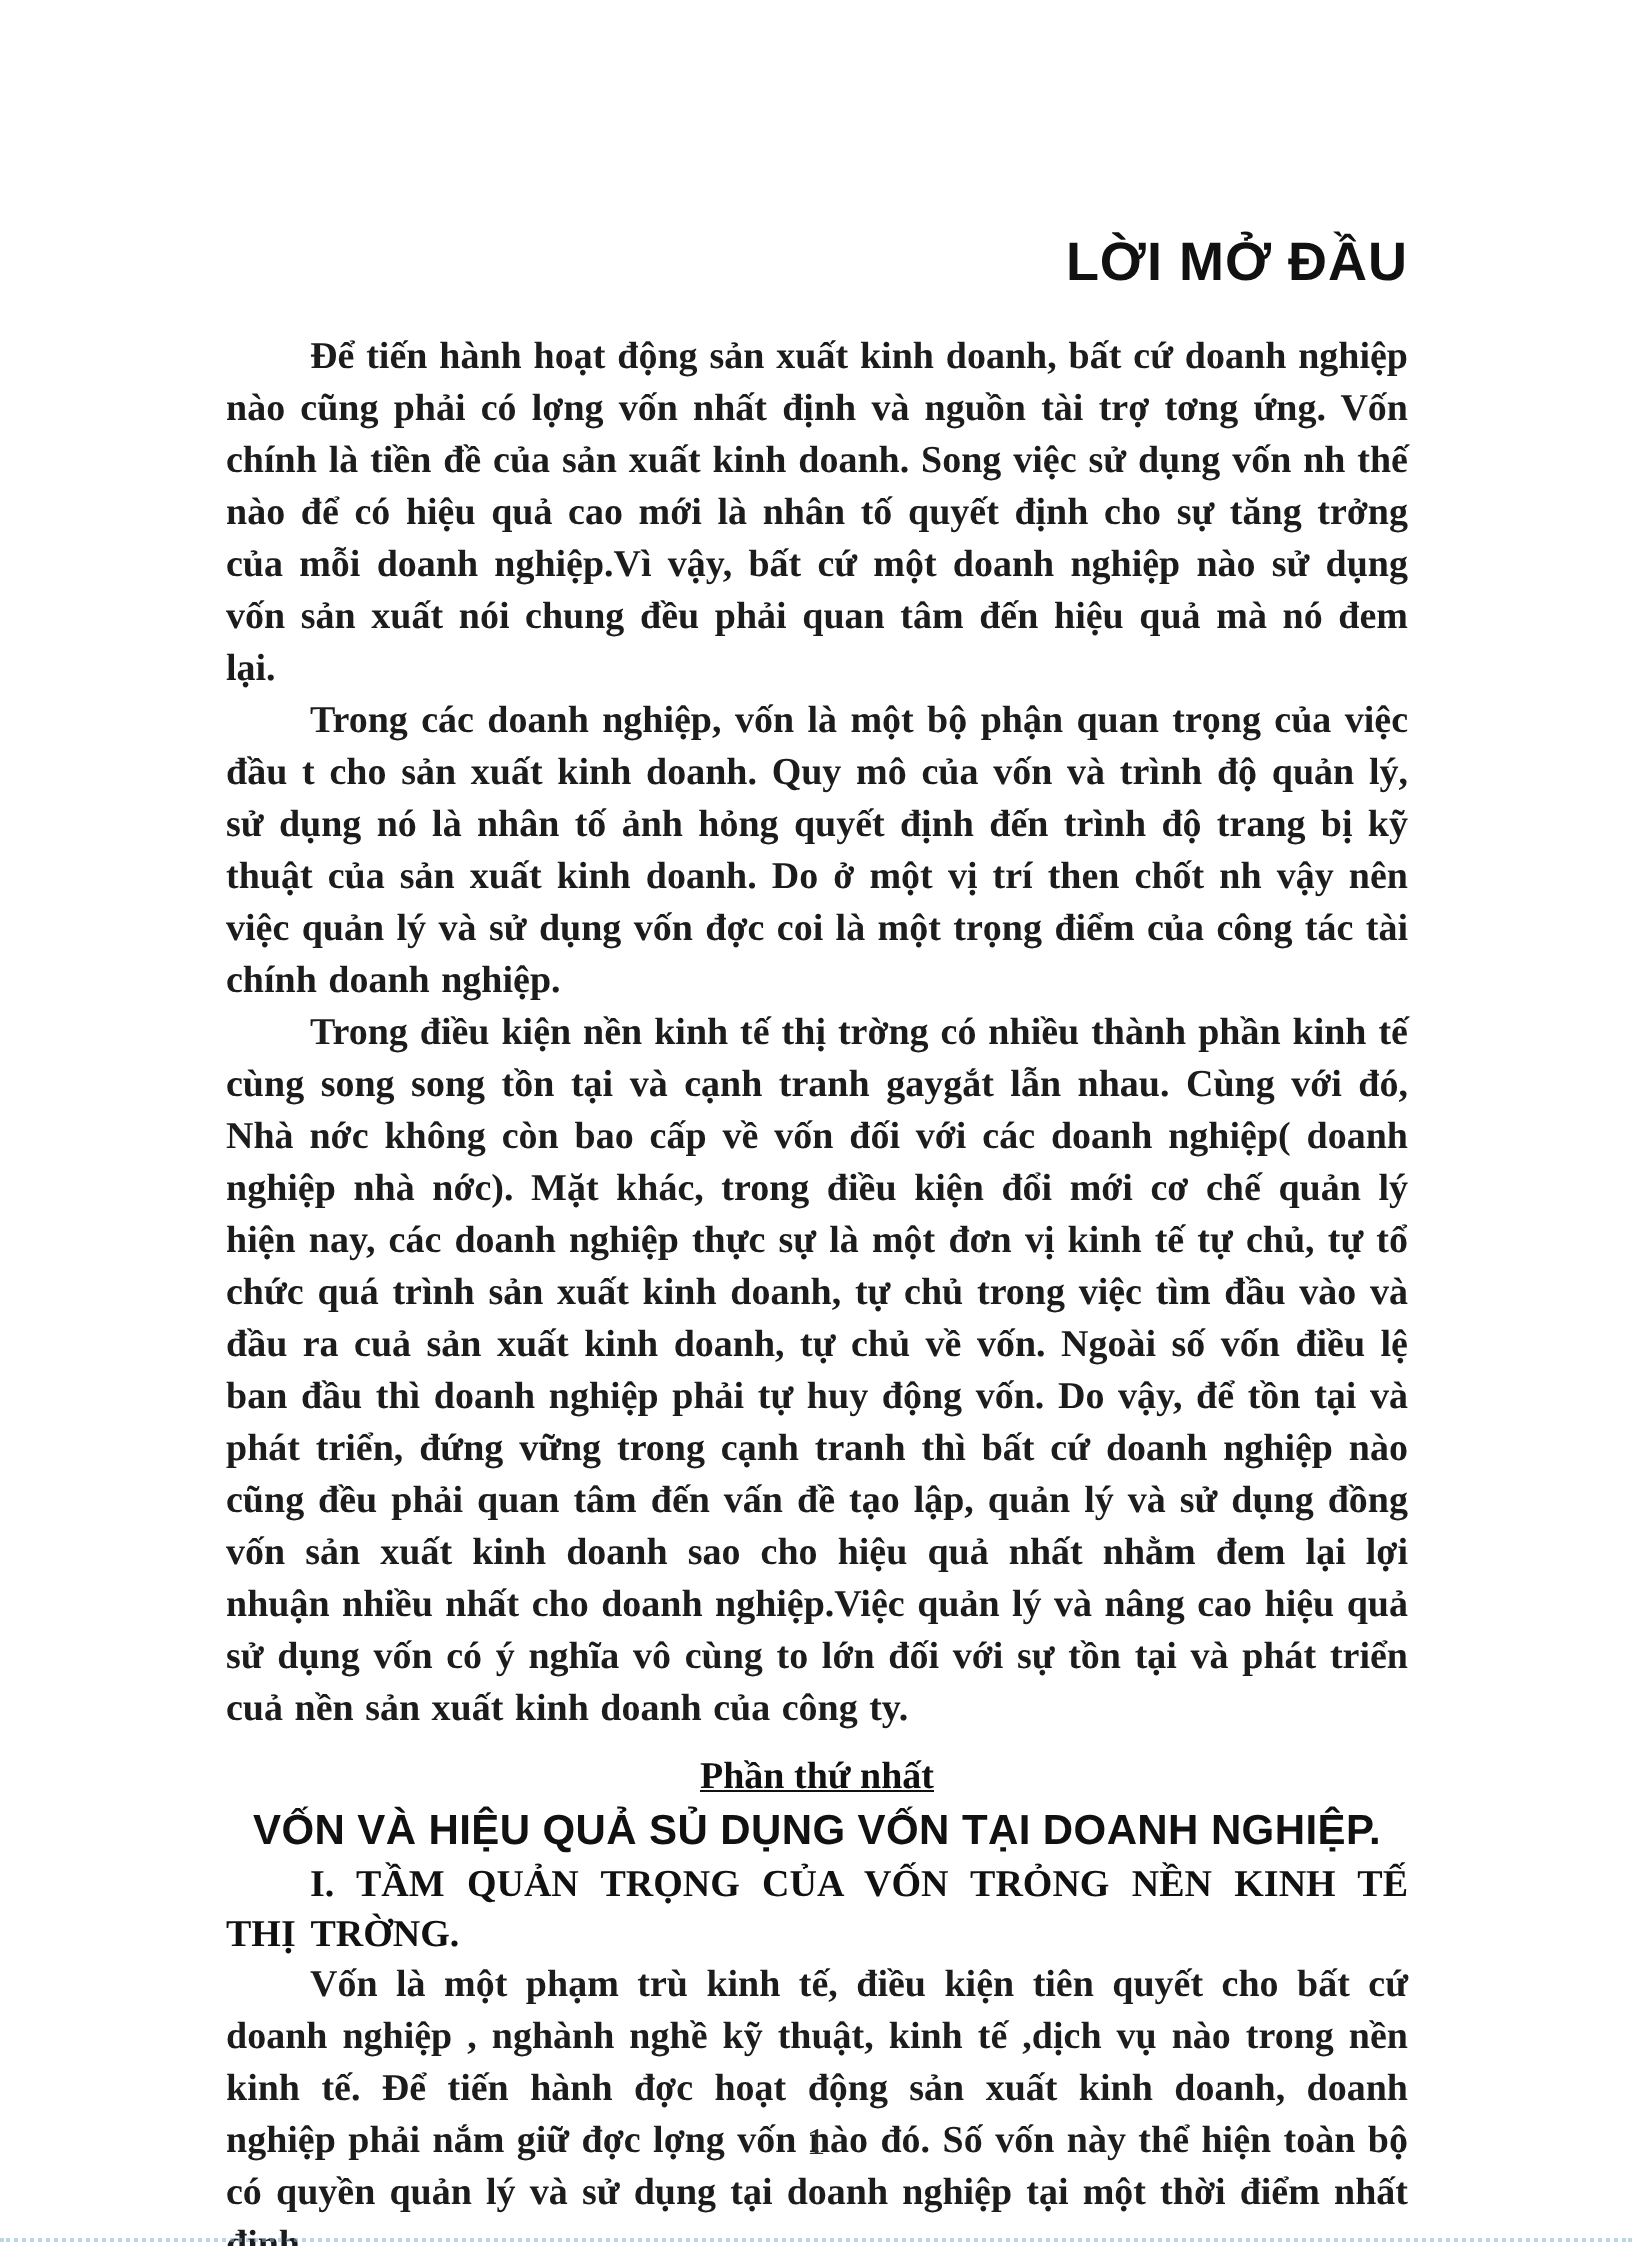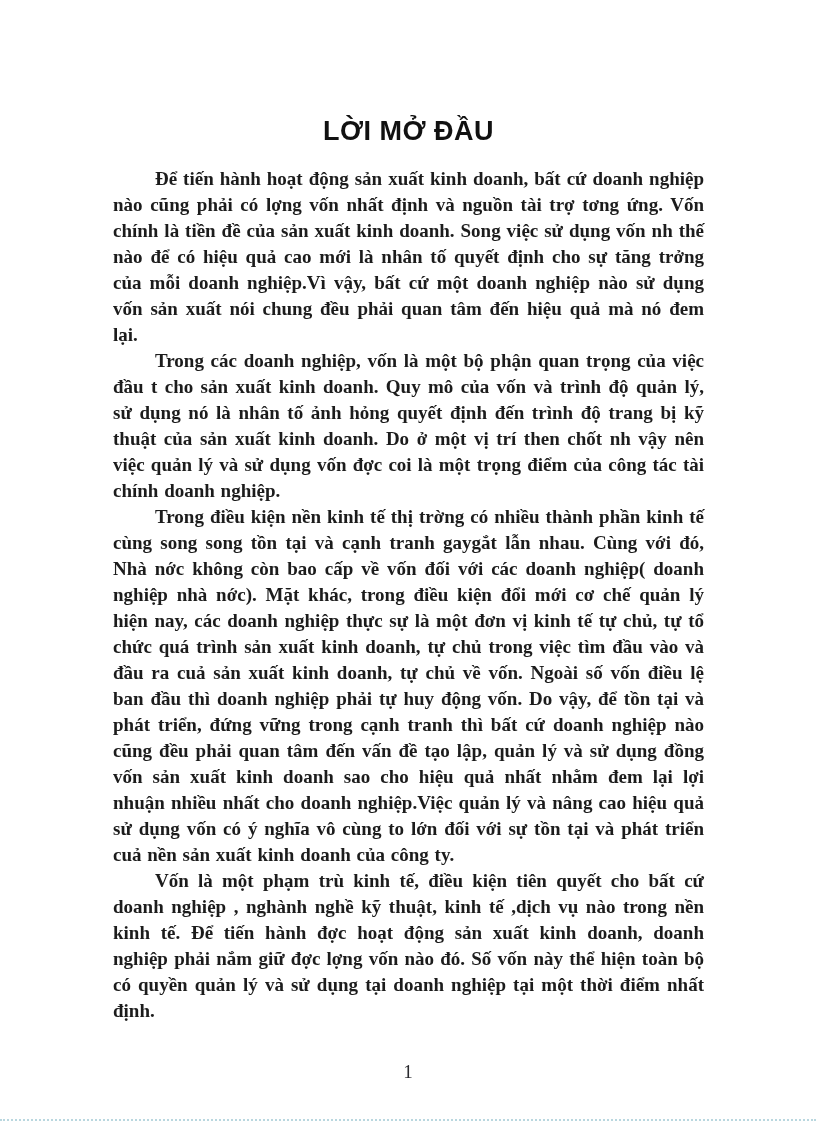--- a/index.html
+++ b/index.html
@@ -18,21 +18,21 @@
     box-sizing: border-box;
   }
   .content {
     position: absolute;
     left: 113px;
     right: 112px;
     top: 0;
   }
   .doc-title {
     margin: 112px 0 16px 0;
-    text-align: center;
+    text-align: right;
     font-family: "Liberation Sans", sans-serif;
     font-weight: bold;
     font-size: 27px;
     line-height: 38px;
     letter-spacing: 0.5px;
     color: #111111;
   }
   p.body-para {
     margin: 0;
     font-family: "Liberation Serif", "DejaVu Serif", serif;
@@ -104,22 +104,25 @@
   <div class="content">
 
     <h1 class="doc-title">LỜI MỞ ĐẦU</h1>
 
     <p class="body-para">Để tiến hành hoạt động sản xuất kinh doanh, bất cứ doanh nghiệp nào cũng phải có lợng vốn nhất định và nguồn tài trợ tơng ứng. Vốn chính là tiền đề của sản xuất kinh doanh. Song việc sử dụng vốn nh thế nào để có hiệu quả cao mới là nhân tố quyết định cho sự tăng trởng của mỗi doanh nghiệp.Vì vậy, bất cứ một doanh nghiệp nào sử dụng vốn sản xuất nói chung đều phải quan tâm đến hiệu quả mà nó đem lại.</p>
 
     <p class="body-para">Trong các doanh nghiệp, vốn là một bộ phận quan trọng của việc đầu t cho sản xuất kinh doanh. Quy mô của vốn và trình độ quản lý, sử dụng nó là nhân tố ảnh hỏng quyết định đến trình độ trang bị kỹ thuật của sản xuất kinh doanh. Do ở một vị trí then chốt nh vậy nên việc quản lý và sử dụng vốn đợc coi là một trọng điểm của công tác tài chính doanh nghiệp.</p>
 
     <p class="body-para">Trong điều kiện nền kinh tế thị trờng có nhiều thành phần kinh tế cùng song song tồn tại và cạnh tranh gaygắt lẫn nhau. Cùng với đó, Nhà nớc không còn bao cấp về vốn đối với các doanh nghiệp( doanh nghiệp nhà nớc). Mặt khác, trong điều kiện đổi mới cơ chế quản lý hiện nay, các doanh nghiệp thực sự là một đơn vị kinh tế tự chủ, tự tổ chức quá trình sản xuất kinh doanh, tự chủ trong việc tìm đầu vào và đầu ra cuả sản xuất kinh doanh, tự chủ về vốn. Ngoài số vốn điều lệ ban đầu thì doanh nghiệp phải tự huy động vốn. Do vậy, để tồn tại và phát triển, đứng vững trong cạnh tranh thì bất cứ doanh nghiệp nào cũng đều phải quan tâm đến vấn đề tạo lập, quản lý và sử dụng đồng vốn sản xuất kinh doanh sao cho hiệu quả nhất nhằm đem lại lợi nhuận nhiều nhất cho doanh nghiệp.Việc quản lý và nâng cao hiệu quả sử dụng vốn có ý nghĩa vô cùng to lớn đối với sự tồn tại và phát triển cuả nền sản xuất kinh doanh của công ty.</p>
 
+    <h2 class="part-label">Phần thứ nhất</h2>
 
+    <h3 class="part-heading">VỐN VÀ HIỆU QUẢ SỦ DỤNG VỐN TẠI DOANH NGHIỆP.</h3>
 
+    <h4 class="section-heading">I. TẦM QUẢN TRỌNG CỦA VỐN TRỎNG NỀN KINH TẾ THỊ TRỜNG.</h4>
 
     <p class="body-para last-para">Vốn là một phạm trù kinh tế, điều kiện tiên quyết cho bất cứ doanh nghiệp , nghành nghề kỹ thuật, kinh tế ,dịch vụ nào trong nền kinh tế. Để tiến hành đợc hoạt động sản xuất kinh doanh, doanh nghiệp phải nắm giữ đợc lợng vốn nào đó. Số vốn này thể hiện toàn bộ có quyền quản lý và sử dụng tại doanh nghiệp tại một thời điểm nhất định.</p>
 
   </div>
 
   <div class="page-number">1</div>
 
   <div class="page-edge-line"></div>
 </div>
 

